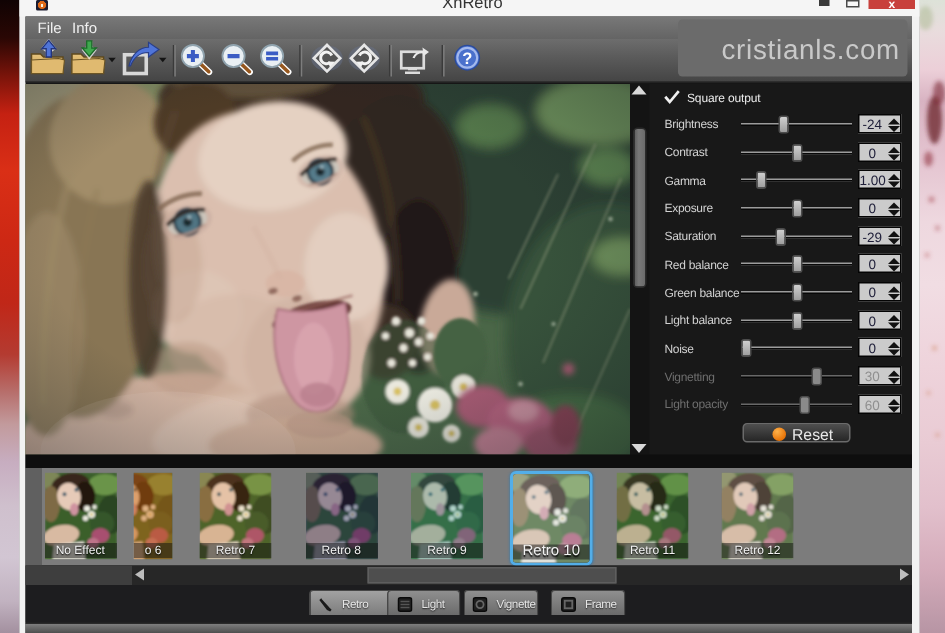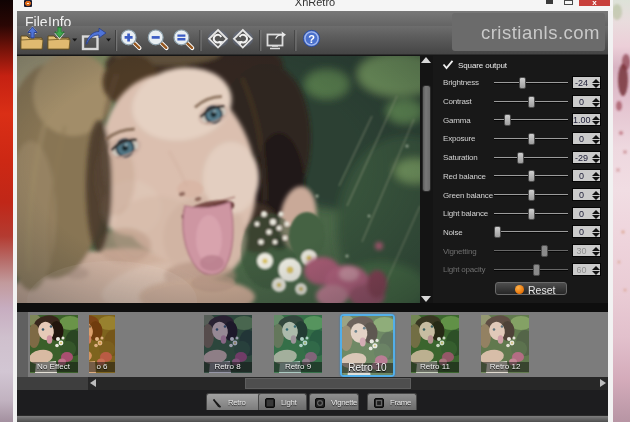--- a/index.html
+++ b/index.html
@@ -12,21 +12,21 @@
   background:linear-gradient(180deg,#dde2d8 0%,#e9dcdd 5%,#eccfd8 11%,#d8b3c2 16%,#e4c4d0 25%,#eed8df 35%,#f1dde3 45%,#eed3db 58%,#e9cbd4 70%,#e2c0cc 80%,#d4abba 90%,#b795a4 100%); }
 #win { left:13px; top:0; width:600px; height:422px; background:#f2f2f2; }
 #titlebar { left:13px; top:0; width:600px; height:11px; background:#f5f5f5; }
 #appicon { left:24px; top:0; width:8px; height:7px; background:#1a1a2e; border-radius:1px; overflow:hidden; }
 #appicon i { position:absolute; left:1px; top:0px; width:6px; height:6px; border-radius:50%; background:radial-gradient(circle at 50% 60%, #f5f0e0 0 18%, #e06a18 19% 60%, #24243a 61%); }
 #title { left:270px; top:-4px; width:90px; height:11px; font-size:11px; color:#333; text-align:center; }
 #btnmin { left:546px; top:0; width:7px; height:4px; background:#3a3a3a; }
 #btnmax { left:564px; top:0; width:9px; height:5px; border:1px solid #4a4a4a; background:#f8f8f8; }
 #btnclose { left:579px; top:0; width:31px; height:6px; background:#c8403c; color:#fff; font-size:8px; line-height:5px; text-align:center; font-weight:bold; }
 #content { left:17px; top:11px; width:591px; height:411px; background:#161616; }
-#menubar { left:17px; top:11px; width:591px; height:15px; background:linear-gradient(180deg,#787878,#646464); color:#f0f0f0; font-size:14px; }
+#menubar { left:17px; top:11px; width:591px; height:15px; background:linear-gradient(180deg,#787878,#646464); color:#f0f0f0; font-size:10px; }
 #menubar span { position:absolute; top:3px; }
 #toolbar { left:17px; top:26px; width:591px; height:29px; background:linear-gradient(180deg,#6d6d6d 0%,#5c5c5c 40%,#454545 100%); border-bottom:1px solid #2e2e2e; }
 #wmark { left:452px; top:13px; width:153px; height:38px; background:#6b6b6b; border-radius:3px; }
 #wmark span { position:absolute; right:5px; top:9px; font-size:18.5px; color:#c9c9c9; letter-spacing:0.5px; }
 #photo { left:17px; top:56px; width:403px; height:247px; }
 #vscroll { left:420px; top:56px; width:13px; height:247px; background:#141414; }
 #vsthumb { left:2px; top:29px; width:9px; height:107px; background:linear-gradient(90deg,#5e5e5e,#787878 40%,#6a6a6a); border:1px solid #2a2a2a; border-radius:3px; position:absolute; }
 .varr { position:absolute; left:1px; width:0; height:0; border-left:5px solid transparent; border-right:5px solid transparent; }
 #panel { left:433px; top:56px; width:175px; height:247px; background:#181818; }
 #sqrow { position:absolute; left:9px; top:4px; height:12px; color:#ececec; font-size:8px; white-space:nowrap; letter-spacing:-0.1px; }
@@ -518,20 +518,26 @@
         <g transform="translate(0,0)">
           <use href="#tph"></use>
         </g>
       </svg><div class="tlab">No Effect</div></div>
     <div class="thumb" style="left: 72px; width: 26px;"><svg width="26" height="58" viewBox="0 0 26 58">
         <g transform="translate(-20,0)">
           <use href="#tph"></use>
         </g>
         <rect width="26" height="58" fill="#d06a10" opacity="0.45"></rect>
       </svg><div class="tlab">o 6</div></div>
+    <div class="thumb" style="left: 116px; width: 48px;"><svg width="48" height="58" viewBox="0 0 48 58">
+        <g transform="translate(0,0)">
+          <use href="#tph"></use>
+        </g>
+        <rect width="48" height="58" fill="#e08828" opacity="0.12"></rect>
+      </svg><div class="tlab">Retro 7</div></div>
     <div class="thumb" style="left: 186.5px; width: 48px;"><svg width="48" height="58" viewBox="0 0 48 58">
         <g transform="translate(0,0)">
           <use href="#tph"></use>
         </g>
         <rect width="48" height="58" fill="#141e5a" opacity="0.38"></rect>
       </svg><div class="tlab">Retro 8</div></div>
     <div class="thumb" style="left: 257px; width: 48px;"><svg width="48" height="58" viewBox="0 0 48 58">
         <g transform="translate(0,0)">
           <use href="#tph"></use>
         </g>

